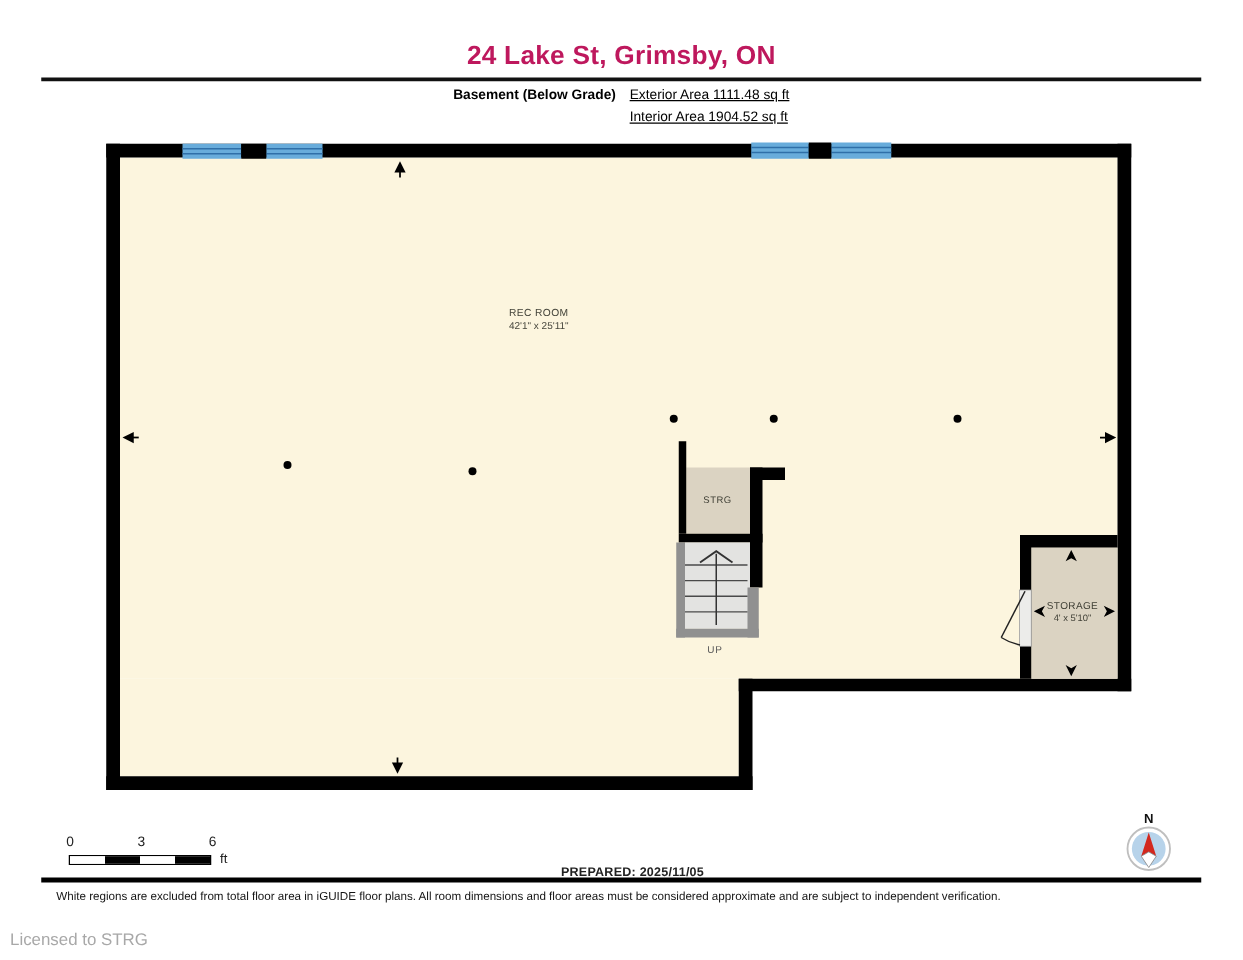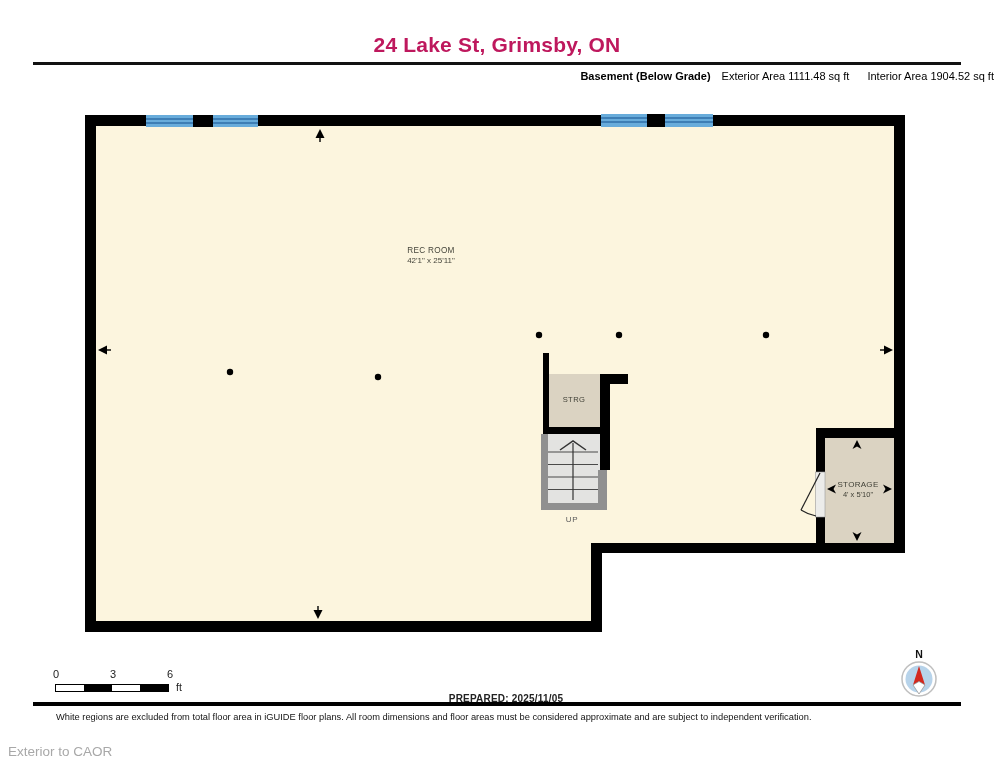--- a/index.html
+++ b/index.html
@@ -4,40 +4,40 @@
 <style>
   * { margin:0; padding:0; box-sizing:border-box; }
   body { background:#fff; font-family:"Liberation Sans", sans-serif; }
   .page { position:relative; width:994px; height:768px; background:#ffffff; overflow:hidden; }
 
   .title { position:absolute; top:33px; left:0; width:994px; text-align:center;
            font-size:21px; font-weight:bold; color:#be185d; letter-spacing:.2px; }
   .title-rule { position:absolute; top:62px; left:33px; width:928px; height:3px; background:#111; }
 
   .subheader { position:absolute; top:70px; left:0; width:994px;
-               display:flex; justify-content:flex-end; gap:11px; font-size:11px; color:#000; }
+               display:flex; justify-content:center; gap:11px; font-size:11px; color:#000; }
   .floor-label { font-weight:bold; }
-  .areas { display:flex; flex-direction:row; gap:18px; }
+  .areas { display:flex; flex-direction:column; gap:6px;text-decoration:underline; }
 
   .plan-svg { position:absolute; top:0; left:0; width:994px; height:768px; }
   .plan-svg text { font-family:"Liberation Sans", sans-serif; }
 
   .scalebar { position:absolute; top:668px; left:40px; width:160px; height:30px; }
   .scalebar .num { position:absolute; top:0; font-size:11px; color:#222; transform:translateX(-50%); }
   .scalebar .bar { position:absolute; top:16px; left:15px; width:114px; height:8px;
                    border:1px solid #000; display:flex; }
   .scalebar .seg { flex:1; }
   .seg.b { background:#000; } .seg.w { background:#fff; }
   .scalebar .unit { position:absolute; top:13px; left:136px; font-size:10.5px; color:#222; }
 
   .prepared { position:absolute; top:677px; left:50%; transform:translateX(calc(-50% + 9px));
               font-size:10px; font-weight:600; color:#222; letter-spacing:.2px;margin-top:16px; }
 
   .bottom-bar { position:absolute; top:702px; left:33px; width:928px; height:4px; background:#000; }
-  .disclaimer { position:absolute; top:712px; left:45px; width:910px; font-size:9.3px; color:#141414;margin-left:11px; }
+  .disclaimer { position:absolute; top:712px; left:45px; width:910px; font-size:9.3px; color:#141414; }
   .license { position:absolute; top:744px; left:8px; font-size:13.5px; color:#a8a8a8; }
 </style>
 </head>
 <body>
 
 <div class="page">
 
   <div class="title">24 Lake St, Grimsby, ON</div>
   <div class="title-rule"></div>
   <div class="subheader">
@@ -188,15 +188,15 @@
         <span class="seg w"></span>
         <span class="seg b"></span>
     </span>
     <span class="unit">ft</span>
   </div>
 
   <div class="prepared">PREPARED: 2025/11/05</div>
 
   <div class="bottom-bar"></div>
   <div class="disclaimer">White regions are excluded from total floor area in iGUIDE floor plans. All room dimensions and floor areas must be considered approximate and are subject to independent verification.</div>
-  <div class="license">Exterior to CAOR</div>
+  <div class="license">Licensed to STRG</div>
 
 </div>
 
 </body></html>

